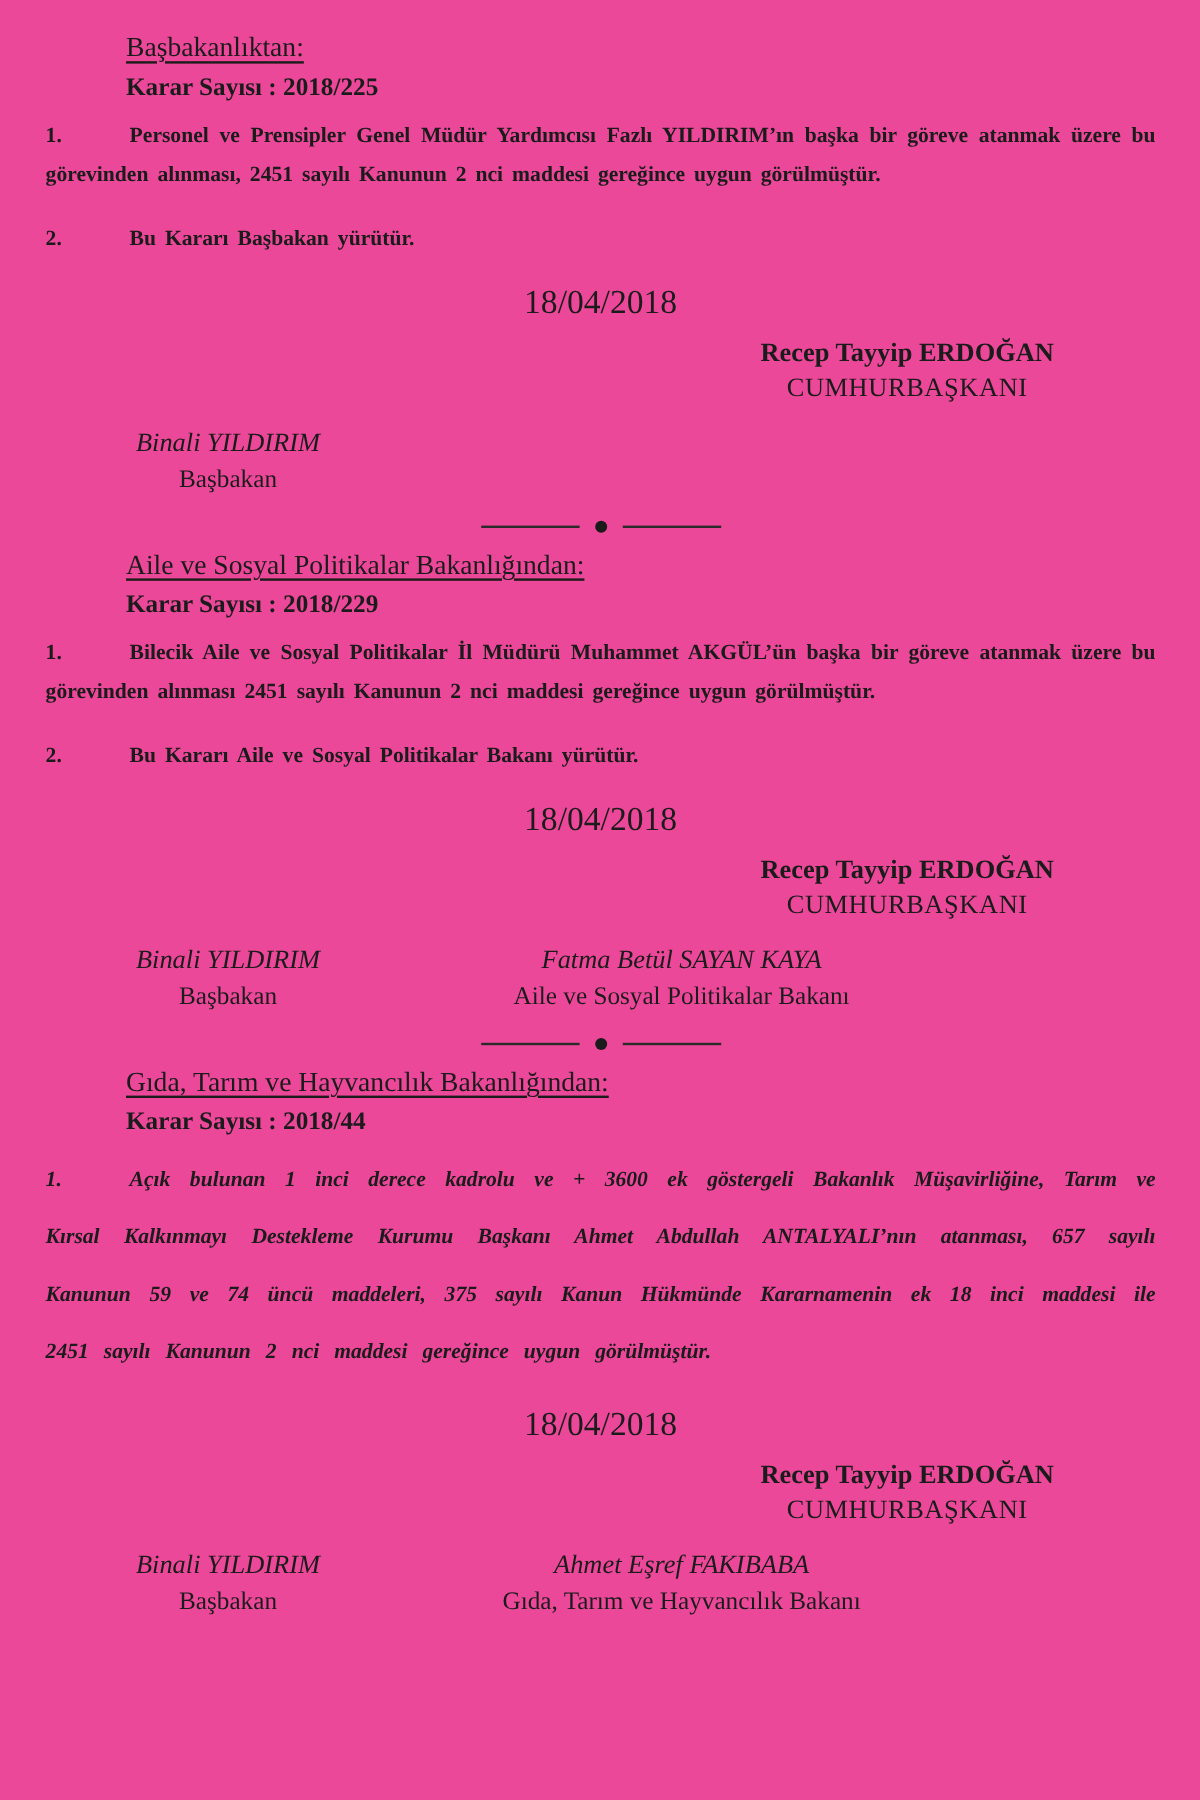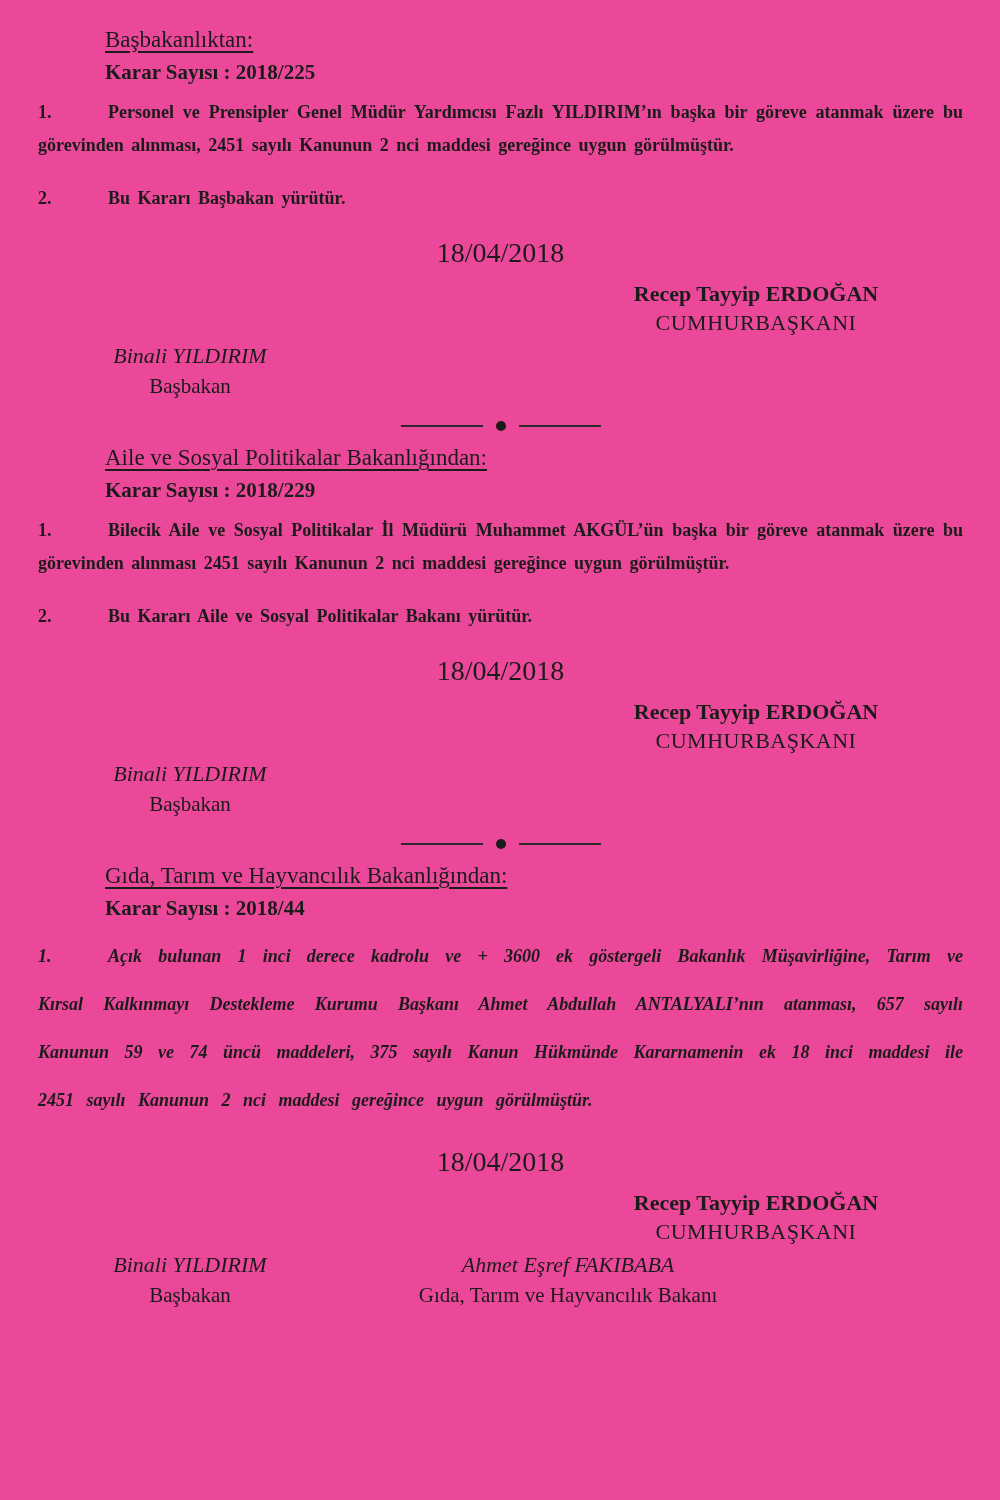--- a/index.html
+++ b/index.html
@@ -70,21 +70,21 @@
   }
   .president .p-title {
     font-size: 22px;
     font-weight: 400;
     line-height: 29px;
     letter-spacing: 0.5px;
   }
   .sig-row {
     position: relative;
     height: 64px;
-    margin-top: 4px;
+    margin-top: 17px;
   }
   .sig {
     position: absolute;
     top: 0;
     text-align: center;
   }
   .sig.left  { left: 47px;  width: 210px; }
   .sig.mid   { left: 340px; width: 380px; }
   .sig .s-name {
     font-size: 22px;
@@ -152,20 +152,24 @@
     <div class="date">18/04/2018</div>
     <div class="president">
       <div class="p-name">Recep Tayyip ERDOĞAN</div>
       <div class="p-title">CUMHURBAŞKANI</div>
     </div>
     <div class="sig-row">
       <div class="sig left">
         <div class="s-name">Binali YILDIRIM</div>
         <div class="s-title">Başbakan</div>
       </div>
+      <div class="sig mid">
+        <div class="s-name">Fatma Betül SAYAN KAYA</div>
+        <div class="s-title">Aile ve Sosyal Politikalar Bakanı</div>
+      </div>
     </div>
   </section>
 
   <div class="divider">
     <span class="dline"></span>
     <span class="ddot"></span>
     <span class="dline"></span>
   </div>
 
   <section>

